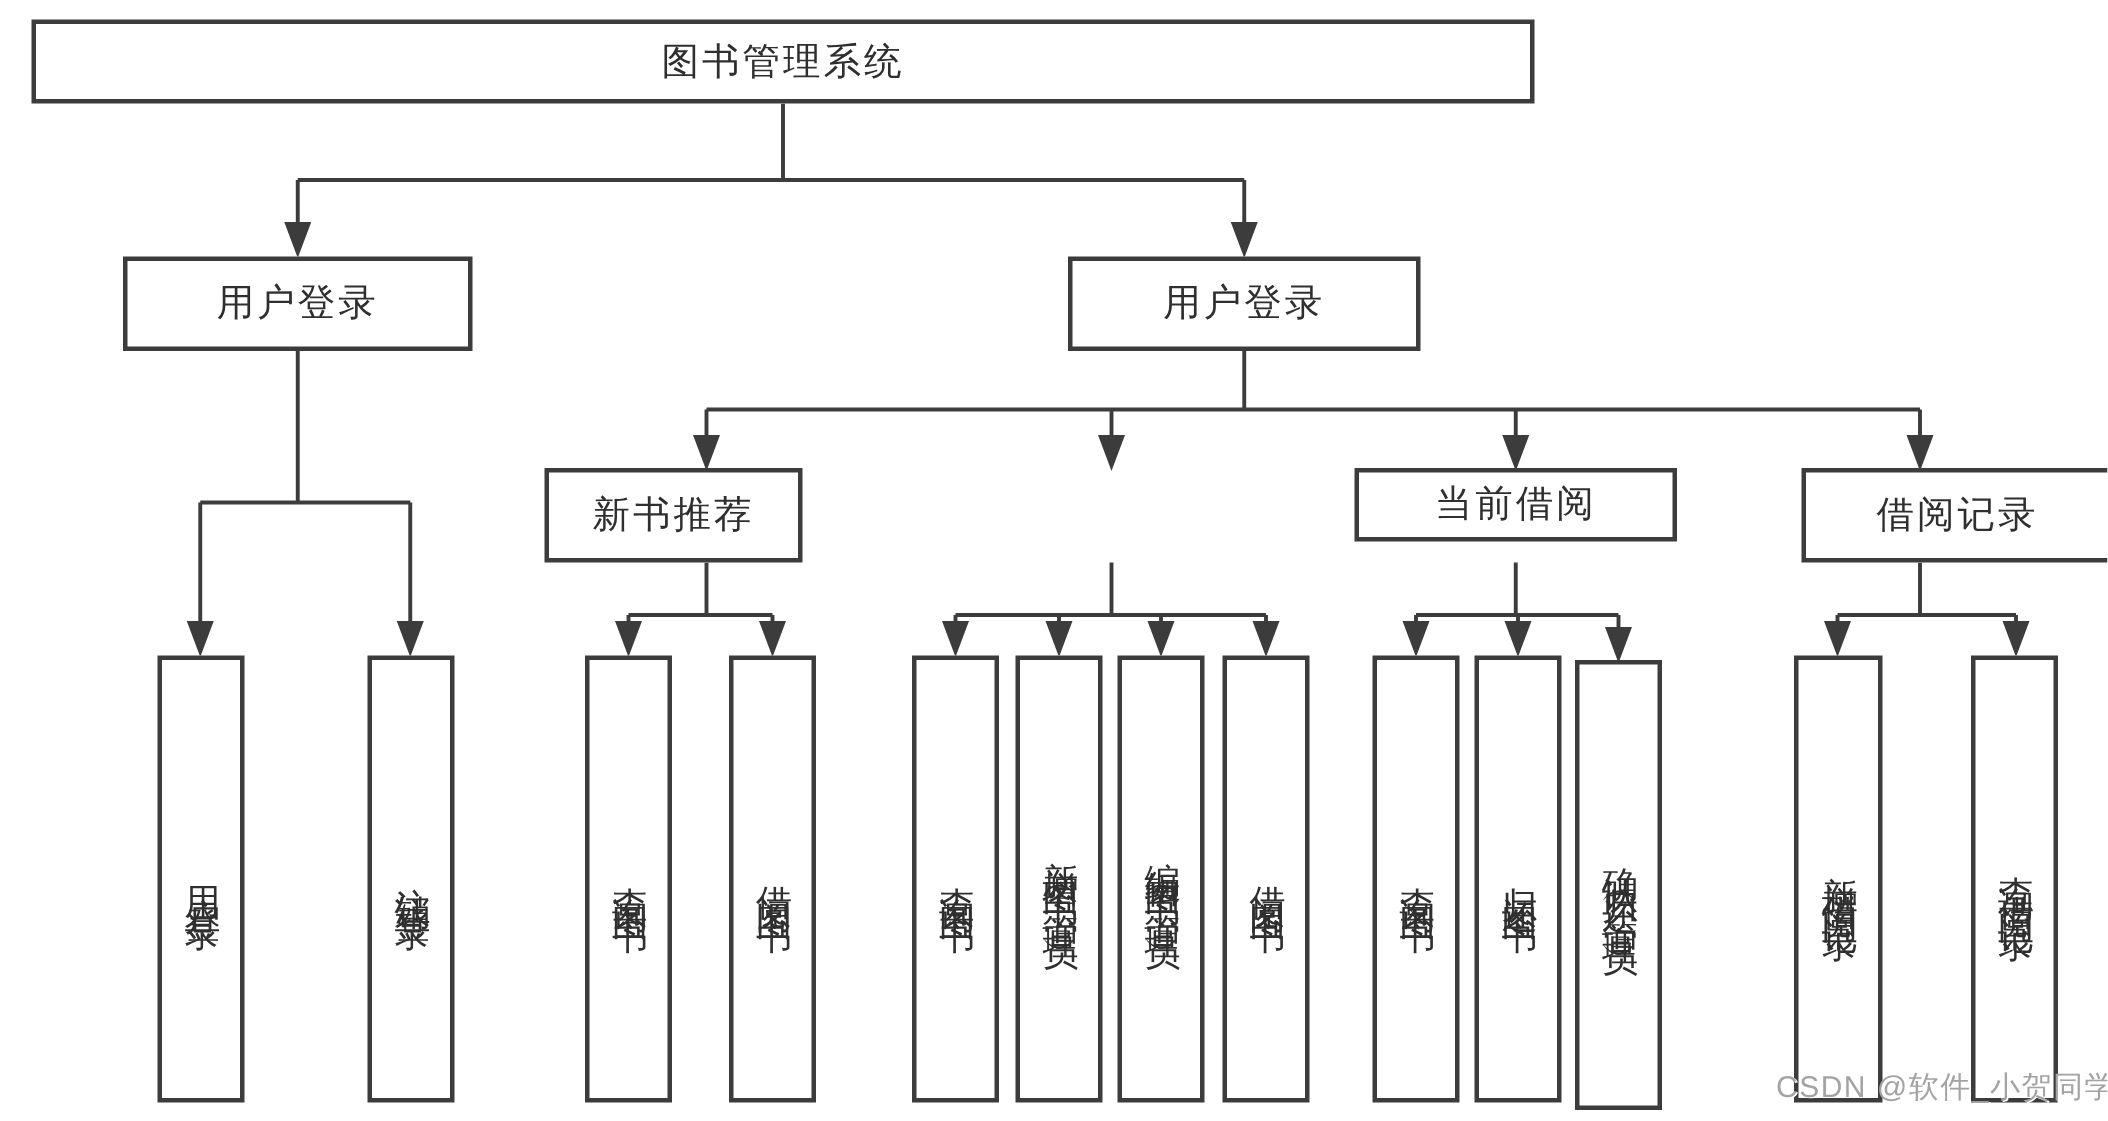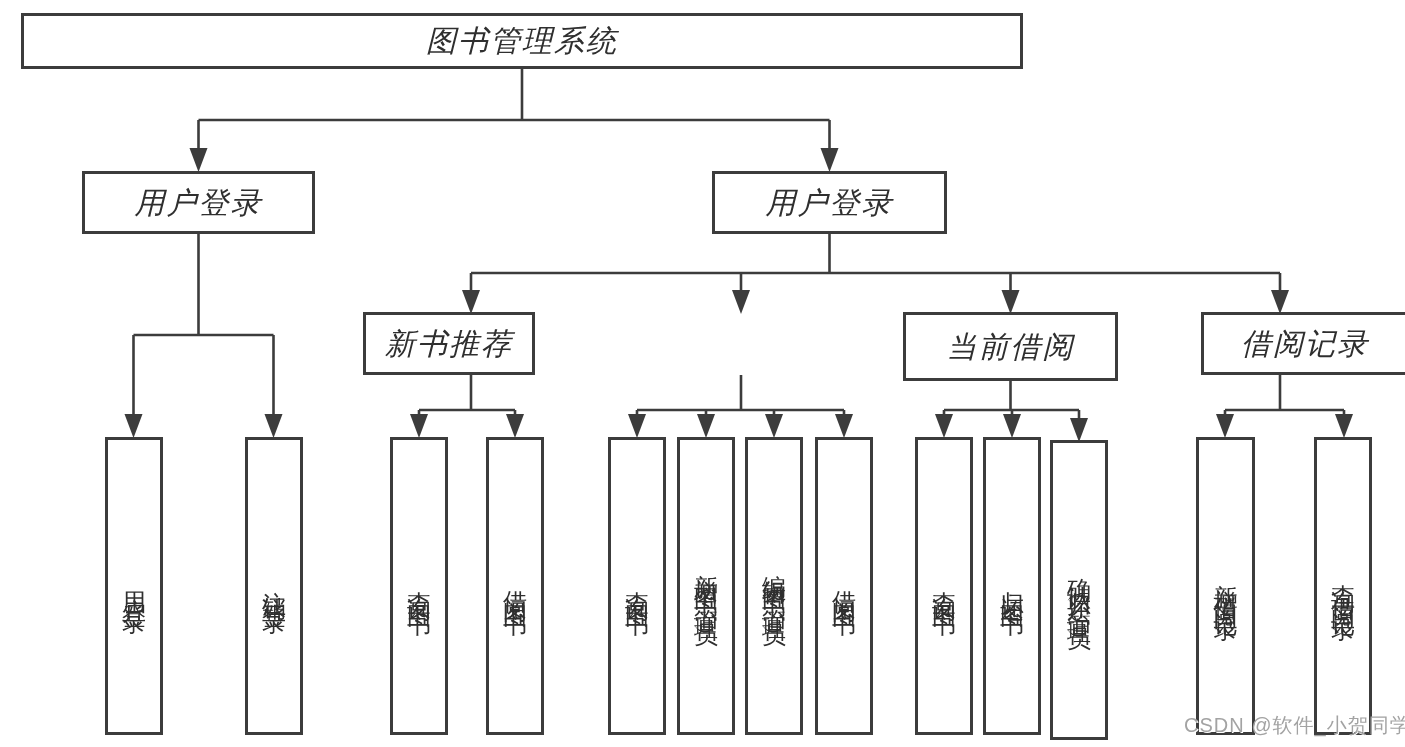--- a/index.html
+++ b/index.html
@@ -24,25 +24,24 @@
     position: absolute;
     box-sizing: border-box;
     background: #ffffff;
     border: 3px solid #3c3c3c;
     display: flex;
     align-items: center;
     justify-content: center;
     color: #2f2f2f;
   }
   .hbox .label {
-    font-size: 30px;
+    font-size: 25px;
     letter-spacing: 2px;
     line-height: 1;
     white-space: nowrap;
-    font-style: italic;
   }
   .vbox {
     width: 58px;
     height: 298px;
   }
   .vbox .vtext {
     writing-mode: vertical-rl;
     text-orientation: mixed;
     font-size: 24px;
     letter-spacing: 7px;
@@ -114,21 +113,21 @@
   <div class="node hbox" style="left:82px;top:171px;width:233px;height:63px">
     <span class="label">用户登录</span>
   </div>
   <div class="node hbox" style="left:712px;top:171px;width:235px;height:63px">
     <span class="label">用户登录</span>
   </div>
 
   <div class="node hbox" style="left:363px;top:312px;width:172px;height:63px">
     <span class="label">新书推荐</span>
   </div>
-  <div class="node hbox" style="left:903px;top:312px;width:215px;height:69px">
+  <div class="node hbox" style="left:903px;top:312px;width:215px;height:49px">
     <span class="label">当前借阅</span>
   </div>
   <div class="node hbox" style="left:1201px;top:312px;width:208px;height:63px">
     <span class="label">借阅记录</span>
   </div>
 
   <div class="node vbox" style="left:105px;top:437px">
     <span class="vtext">用户登录</span>
   </div>
   <div class="node vbox" style="left:245px;top:437px">

